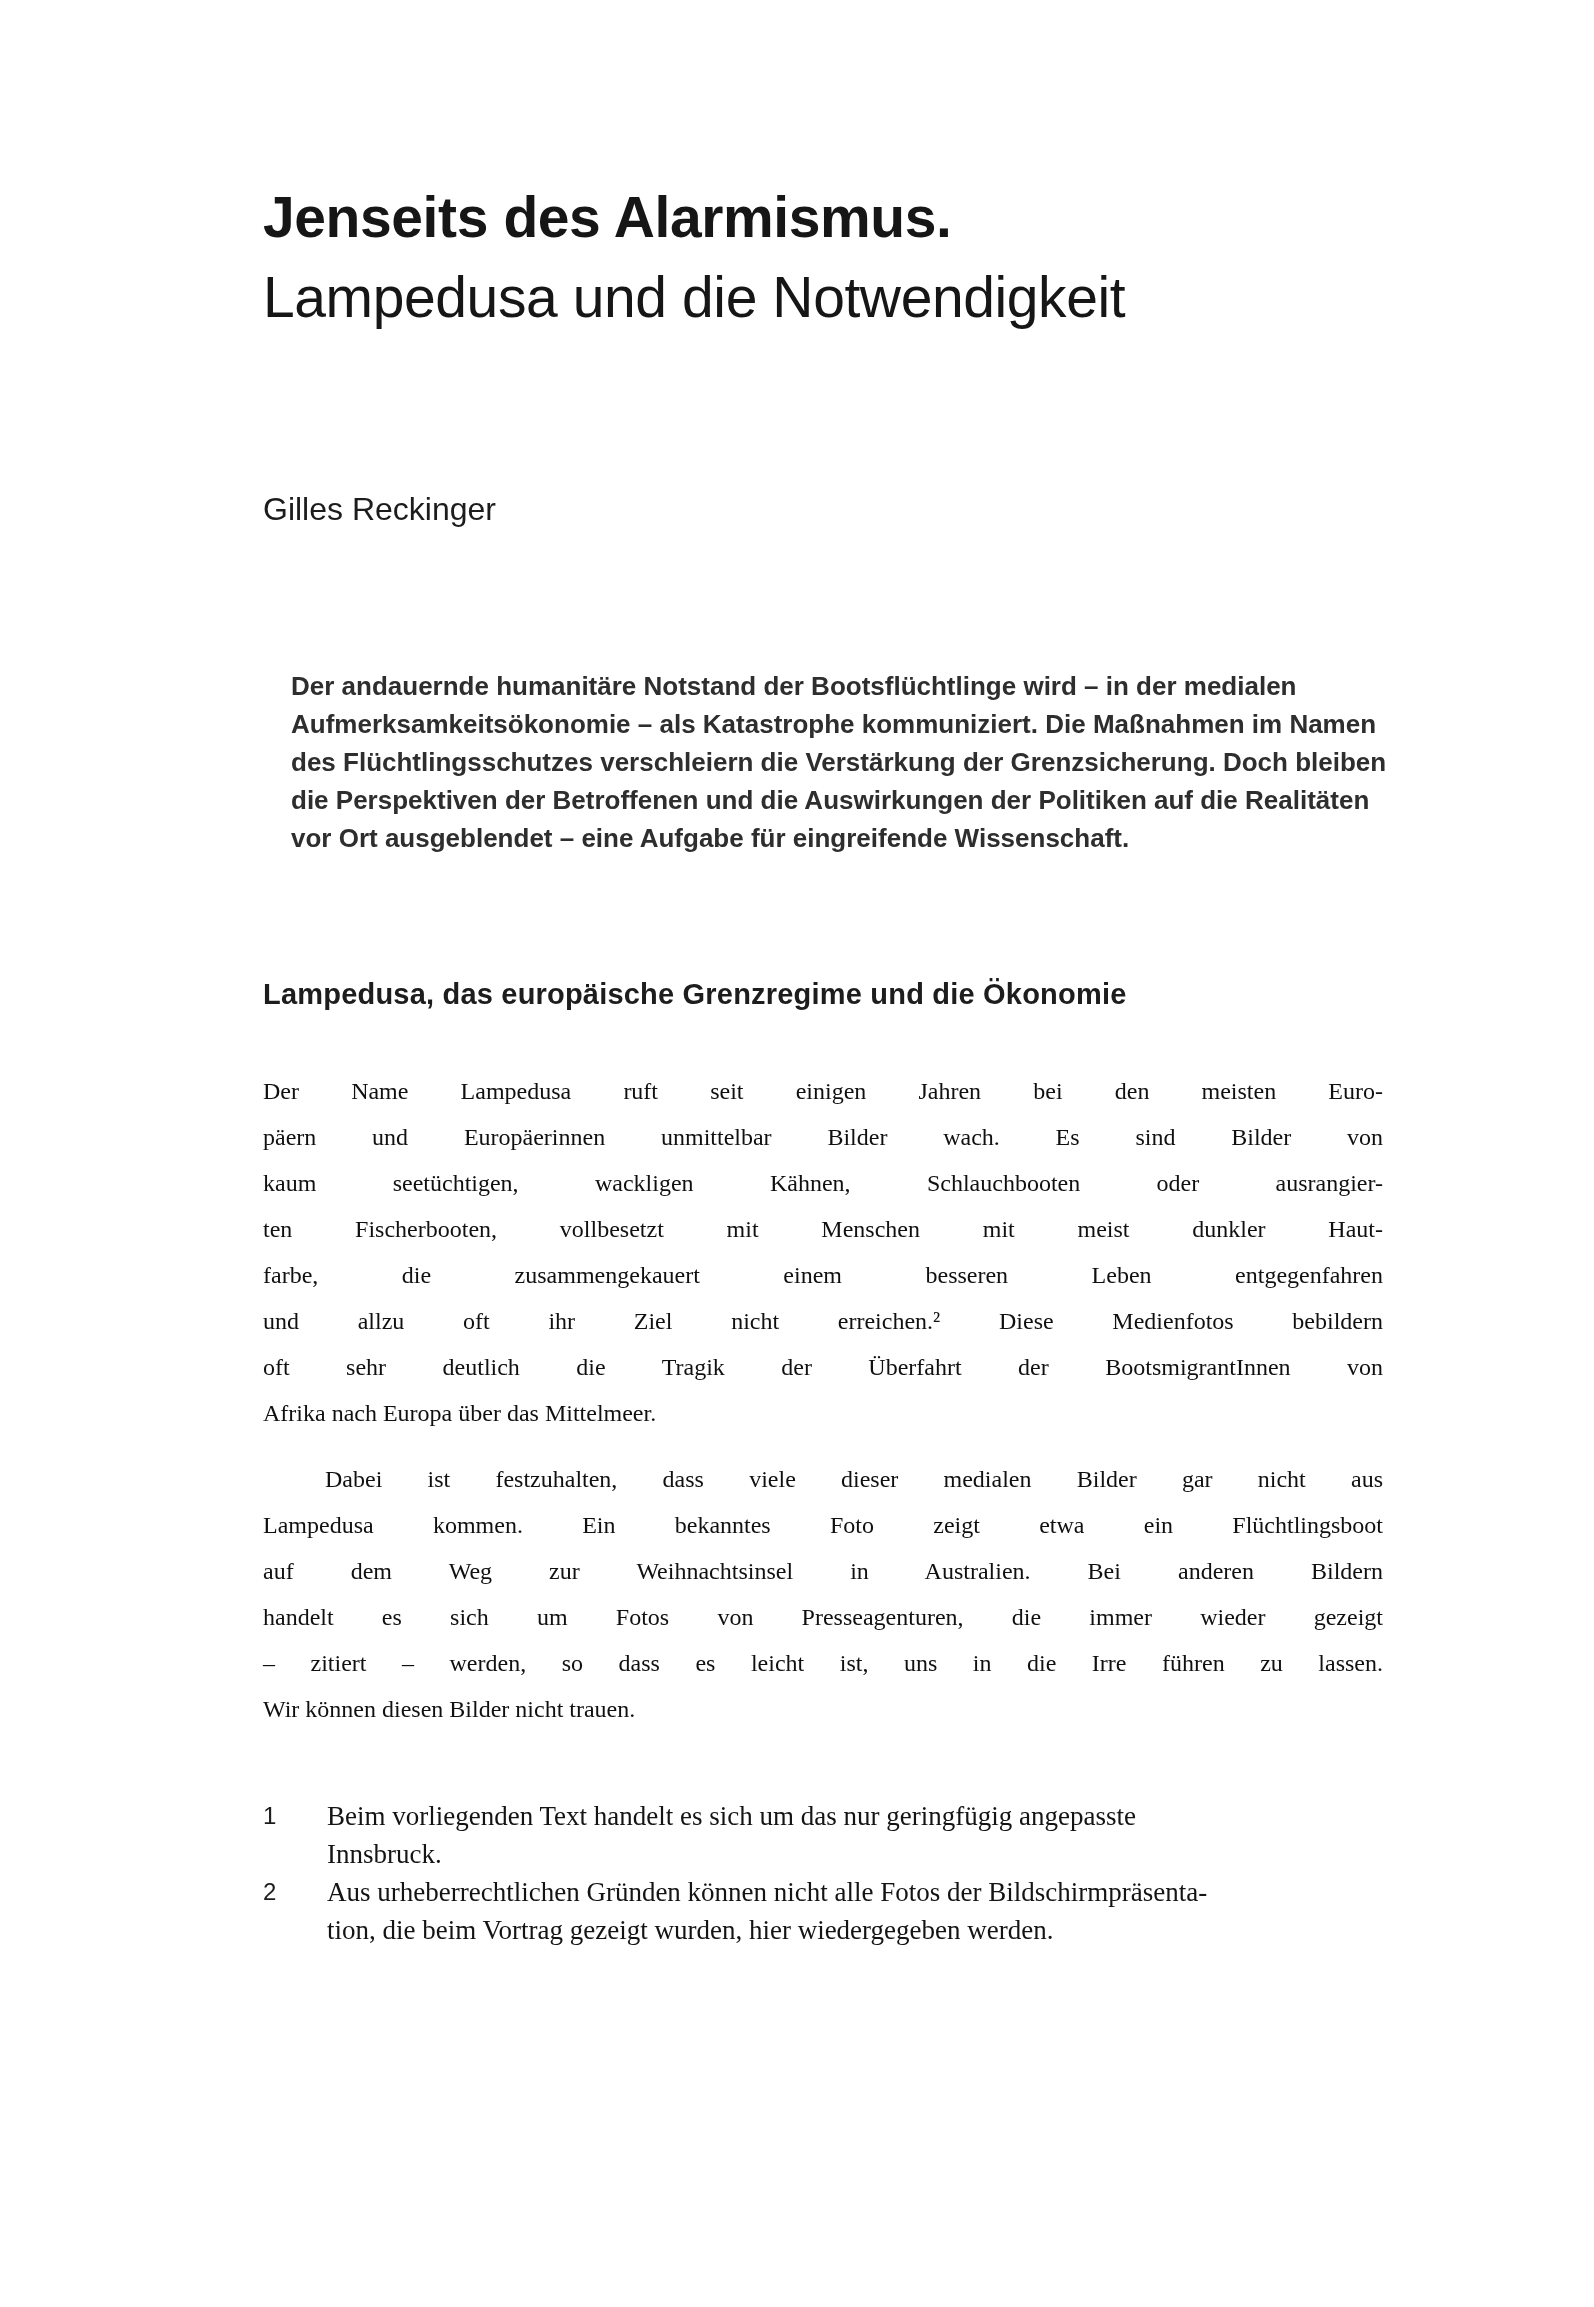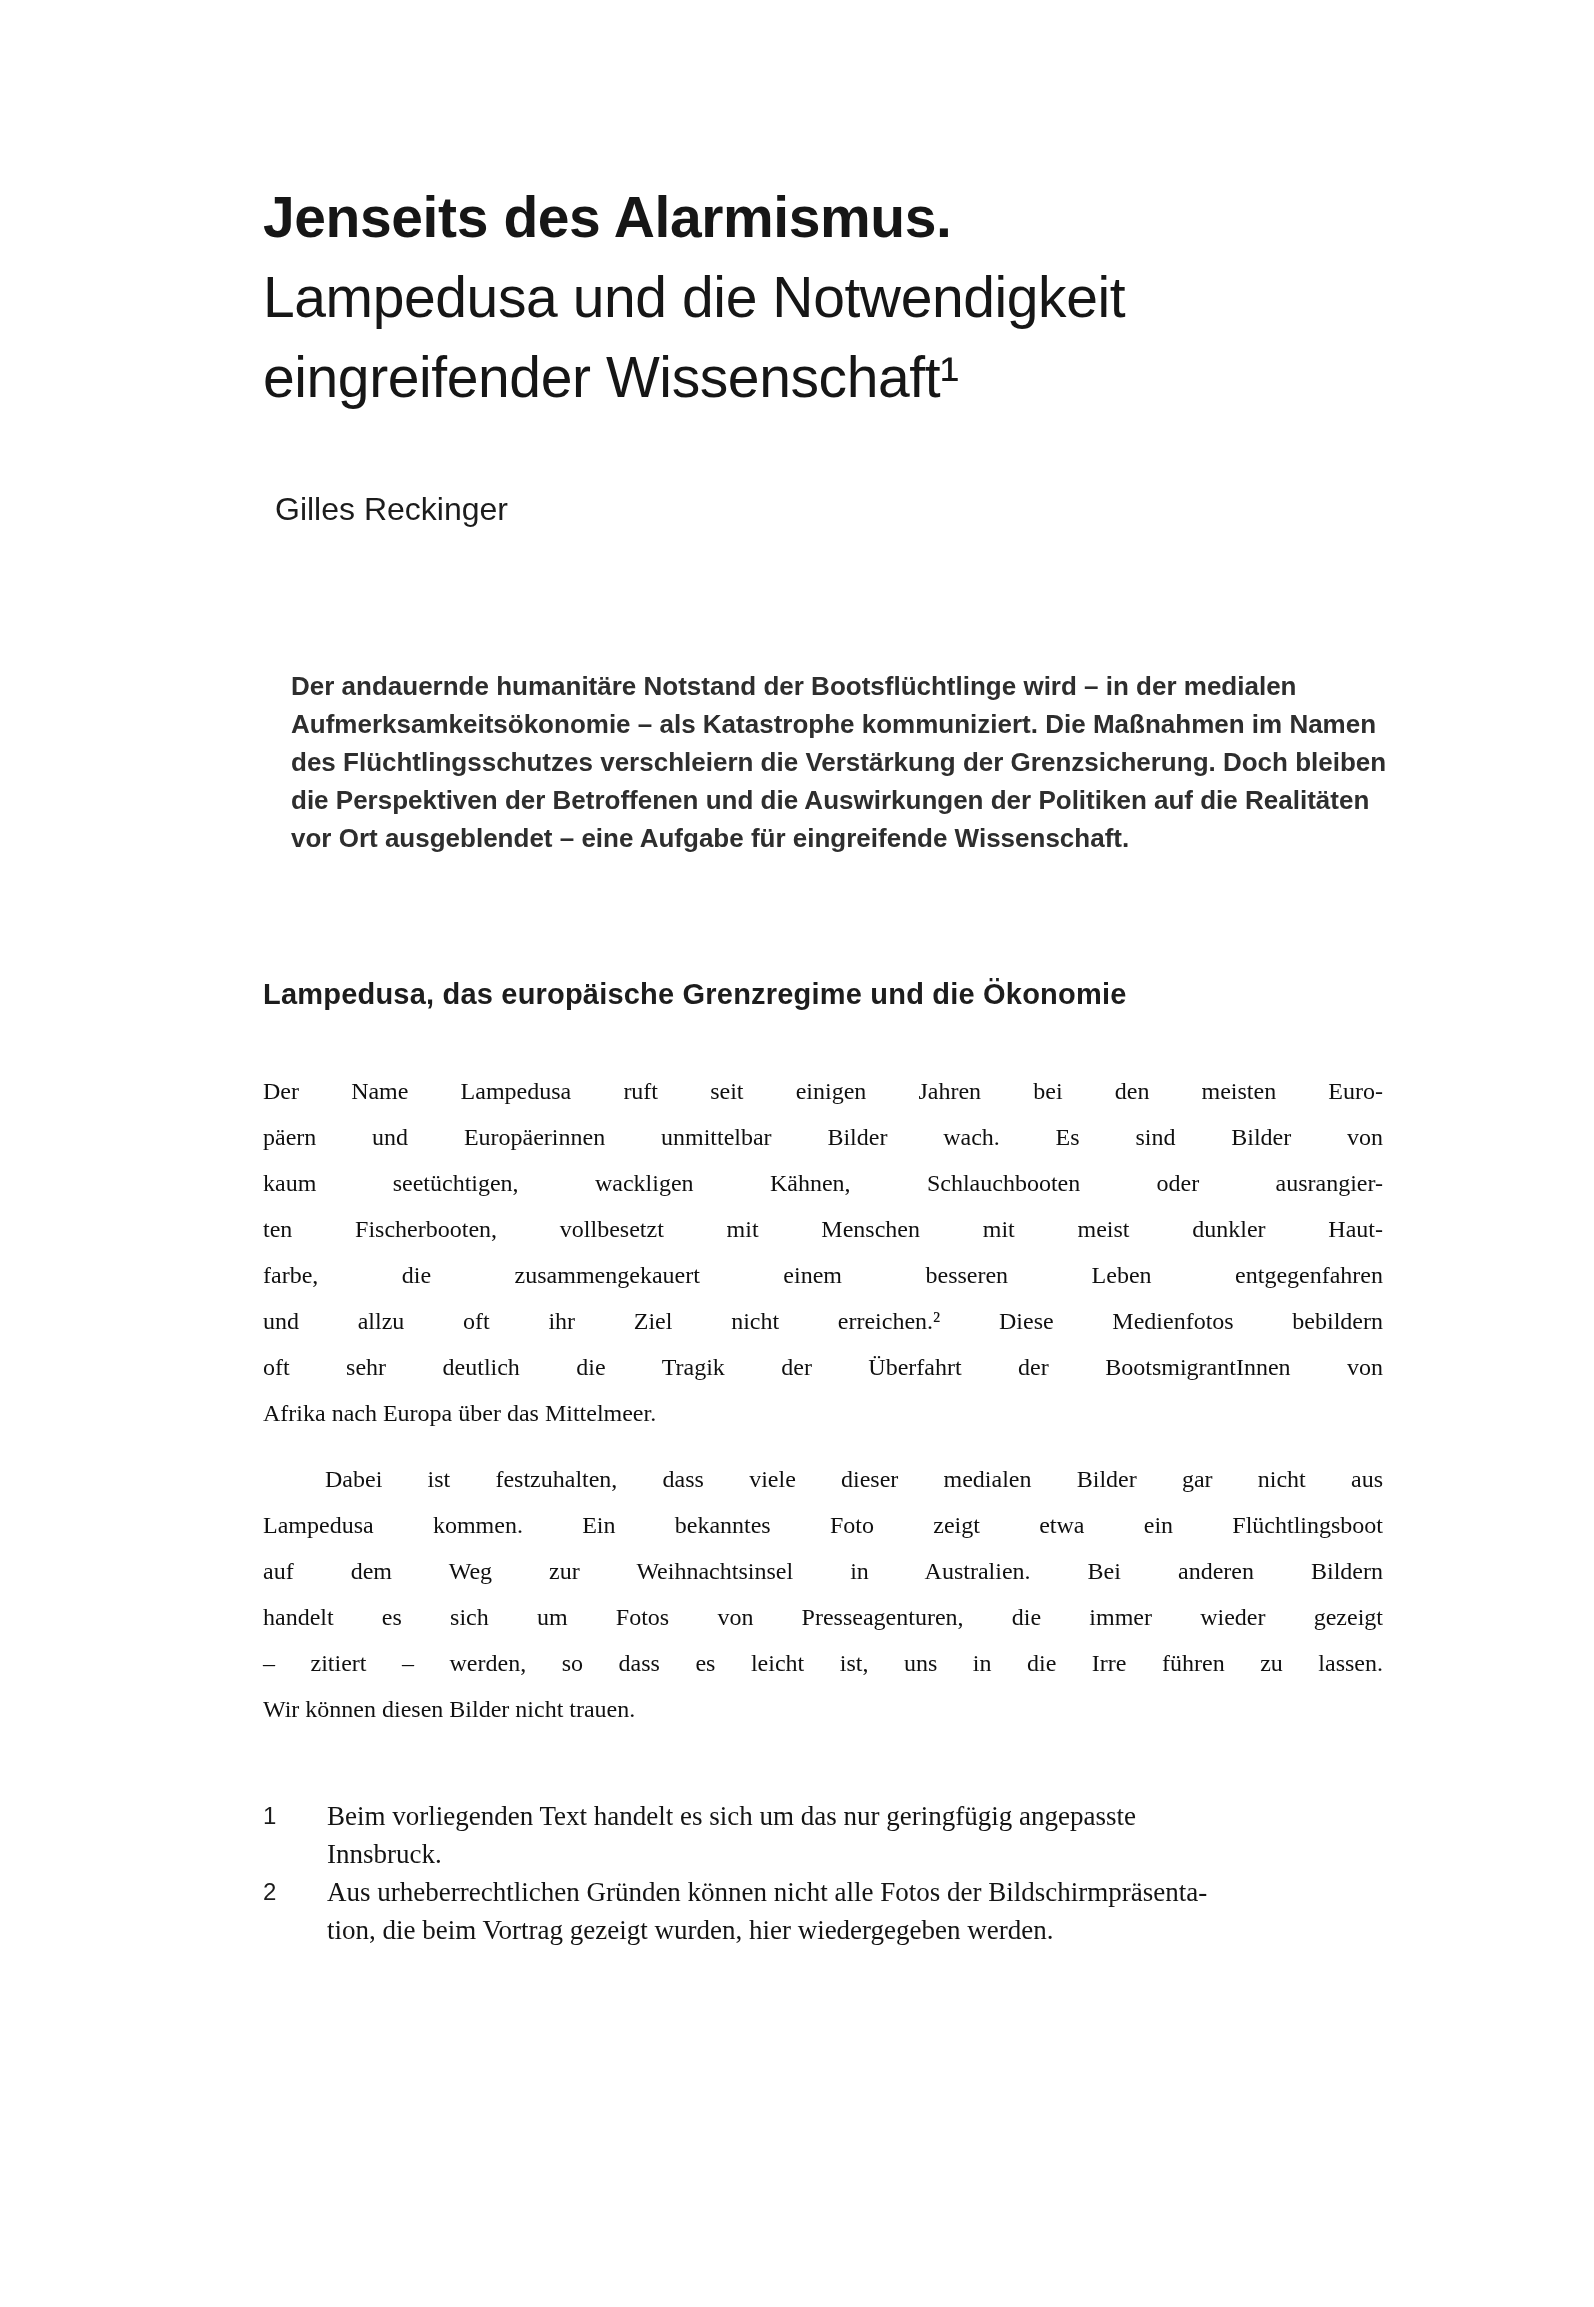--- a/index.html
+++ b/index.html
@@ -36,21 +36,20 @@
   
   .author {
     position: absolute;
     left: 263px;
     top: 490px;
     font-size: 32px;
     line-height: 38px;
     font-weight: 400;
     color: #1c1c1c;
     white-space: nowrap;
-    margin-left: 12px;
   }
 
   
   .abstract {
     position: absolute;
     left: 263px;
     top: 667px;
     width: 1156px;
     color: #2e2e2e;
     font-size: 26px;
@@ -122,21 +121,20 @@
   .footnote-body .tline { white-space: nowrap; }
 </style>
 </head>
 <body>
 
 <div class="page">
 
   <div class="title-block">
     <div class="title-line t1">Jenseits des Alarmismus.</div>
     <div class="title-line">Lampedusa und die Notwendigkeit</div>
-    <div class="title-line">eingreifender Wissenschaft¹</div>
   </div>
 
   <div class="author">Gilles Reckinger</div>
 
   <div class="abstract nowrap-lines">
       <div class="tline">Der andauernde humanitäre Notstand der Bootsflüchtlinge wird – in der medialen</div>
       <div class="tline">Aufmerksamkeitsökonomie – als Katastrophe kommuniziert. Die Maßnahmen im Namen</div>
       <div class="tline">des Flüchtlingsschutzes verschleiern die Verstärkung der Grenzsicherung. Doch bleiben</div>
       <div class="tline">die Perspektiven der Betroffenen und die Auswirkungen der Politiken auf die Realitäten</div>
       <div class="tline">vor Ort ausgeblendet – eine Aufgabe für eingreifende Wissenschaft.</div>

